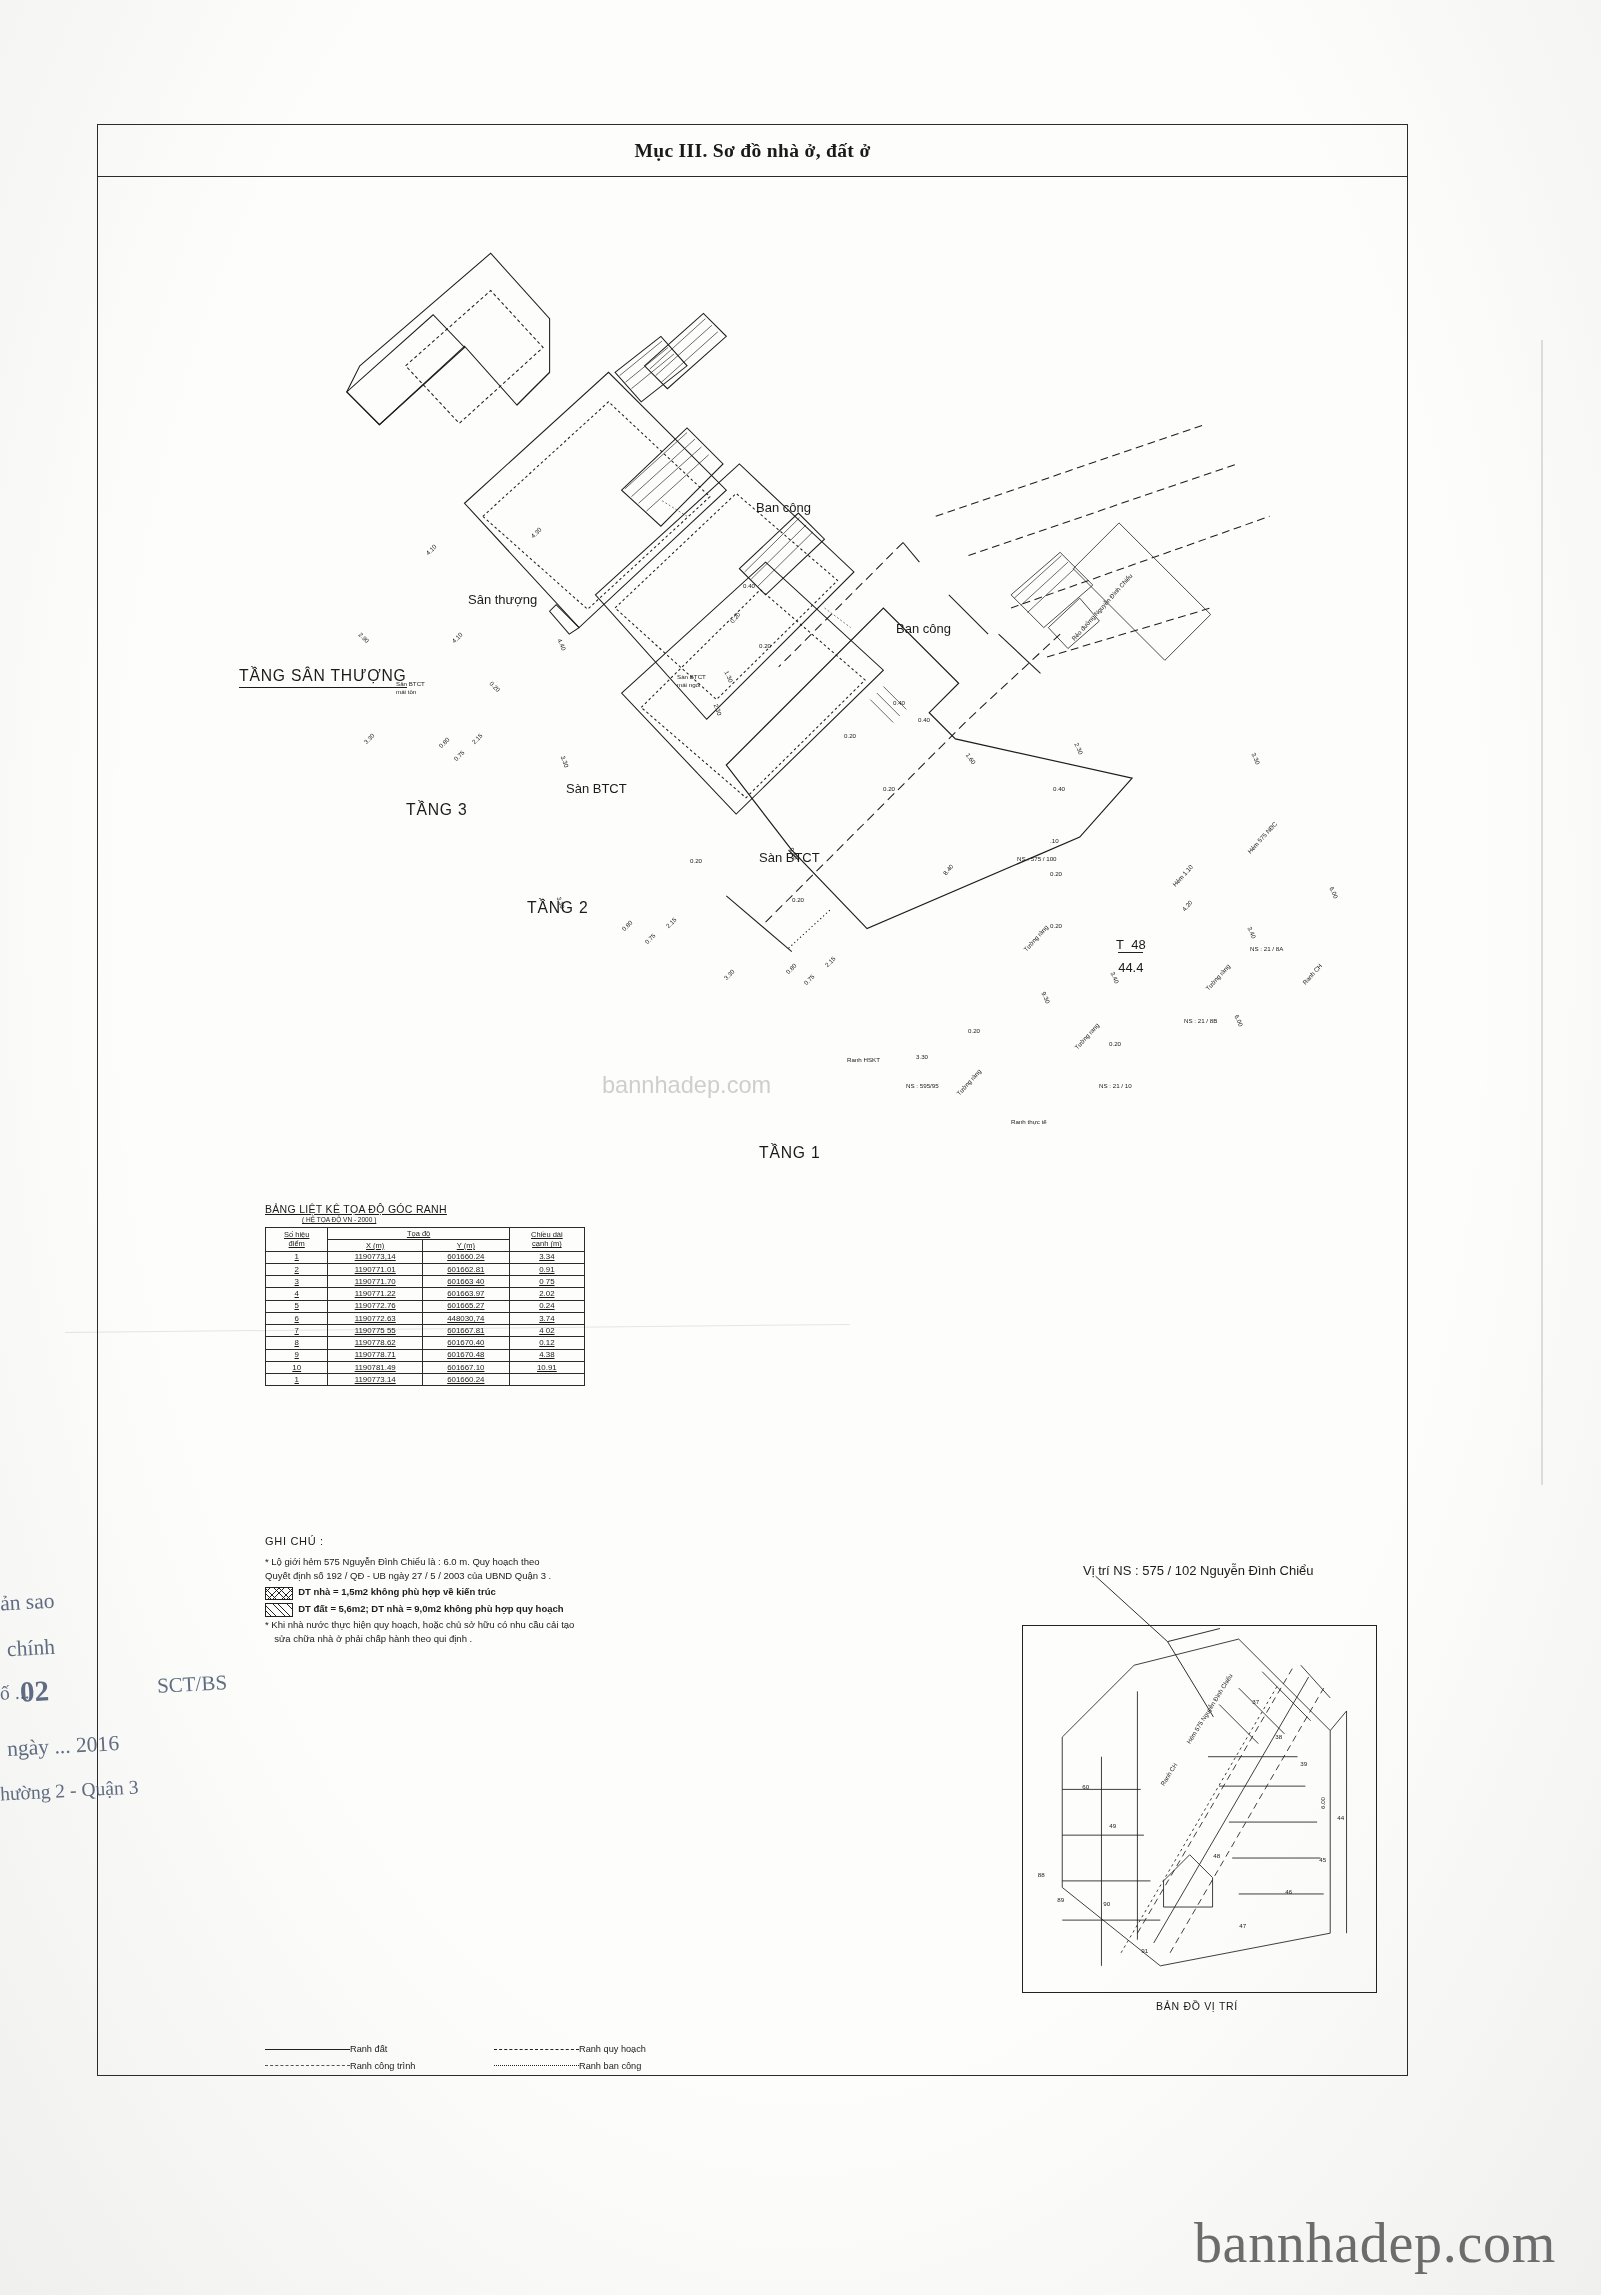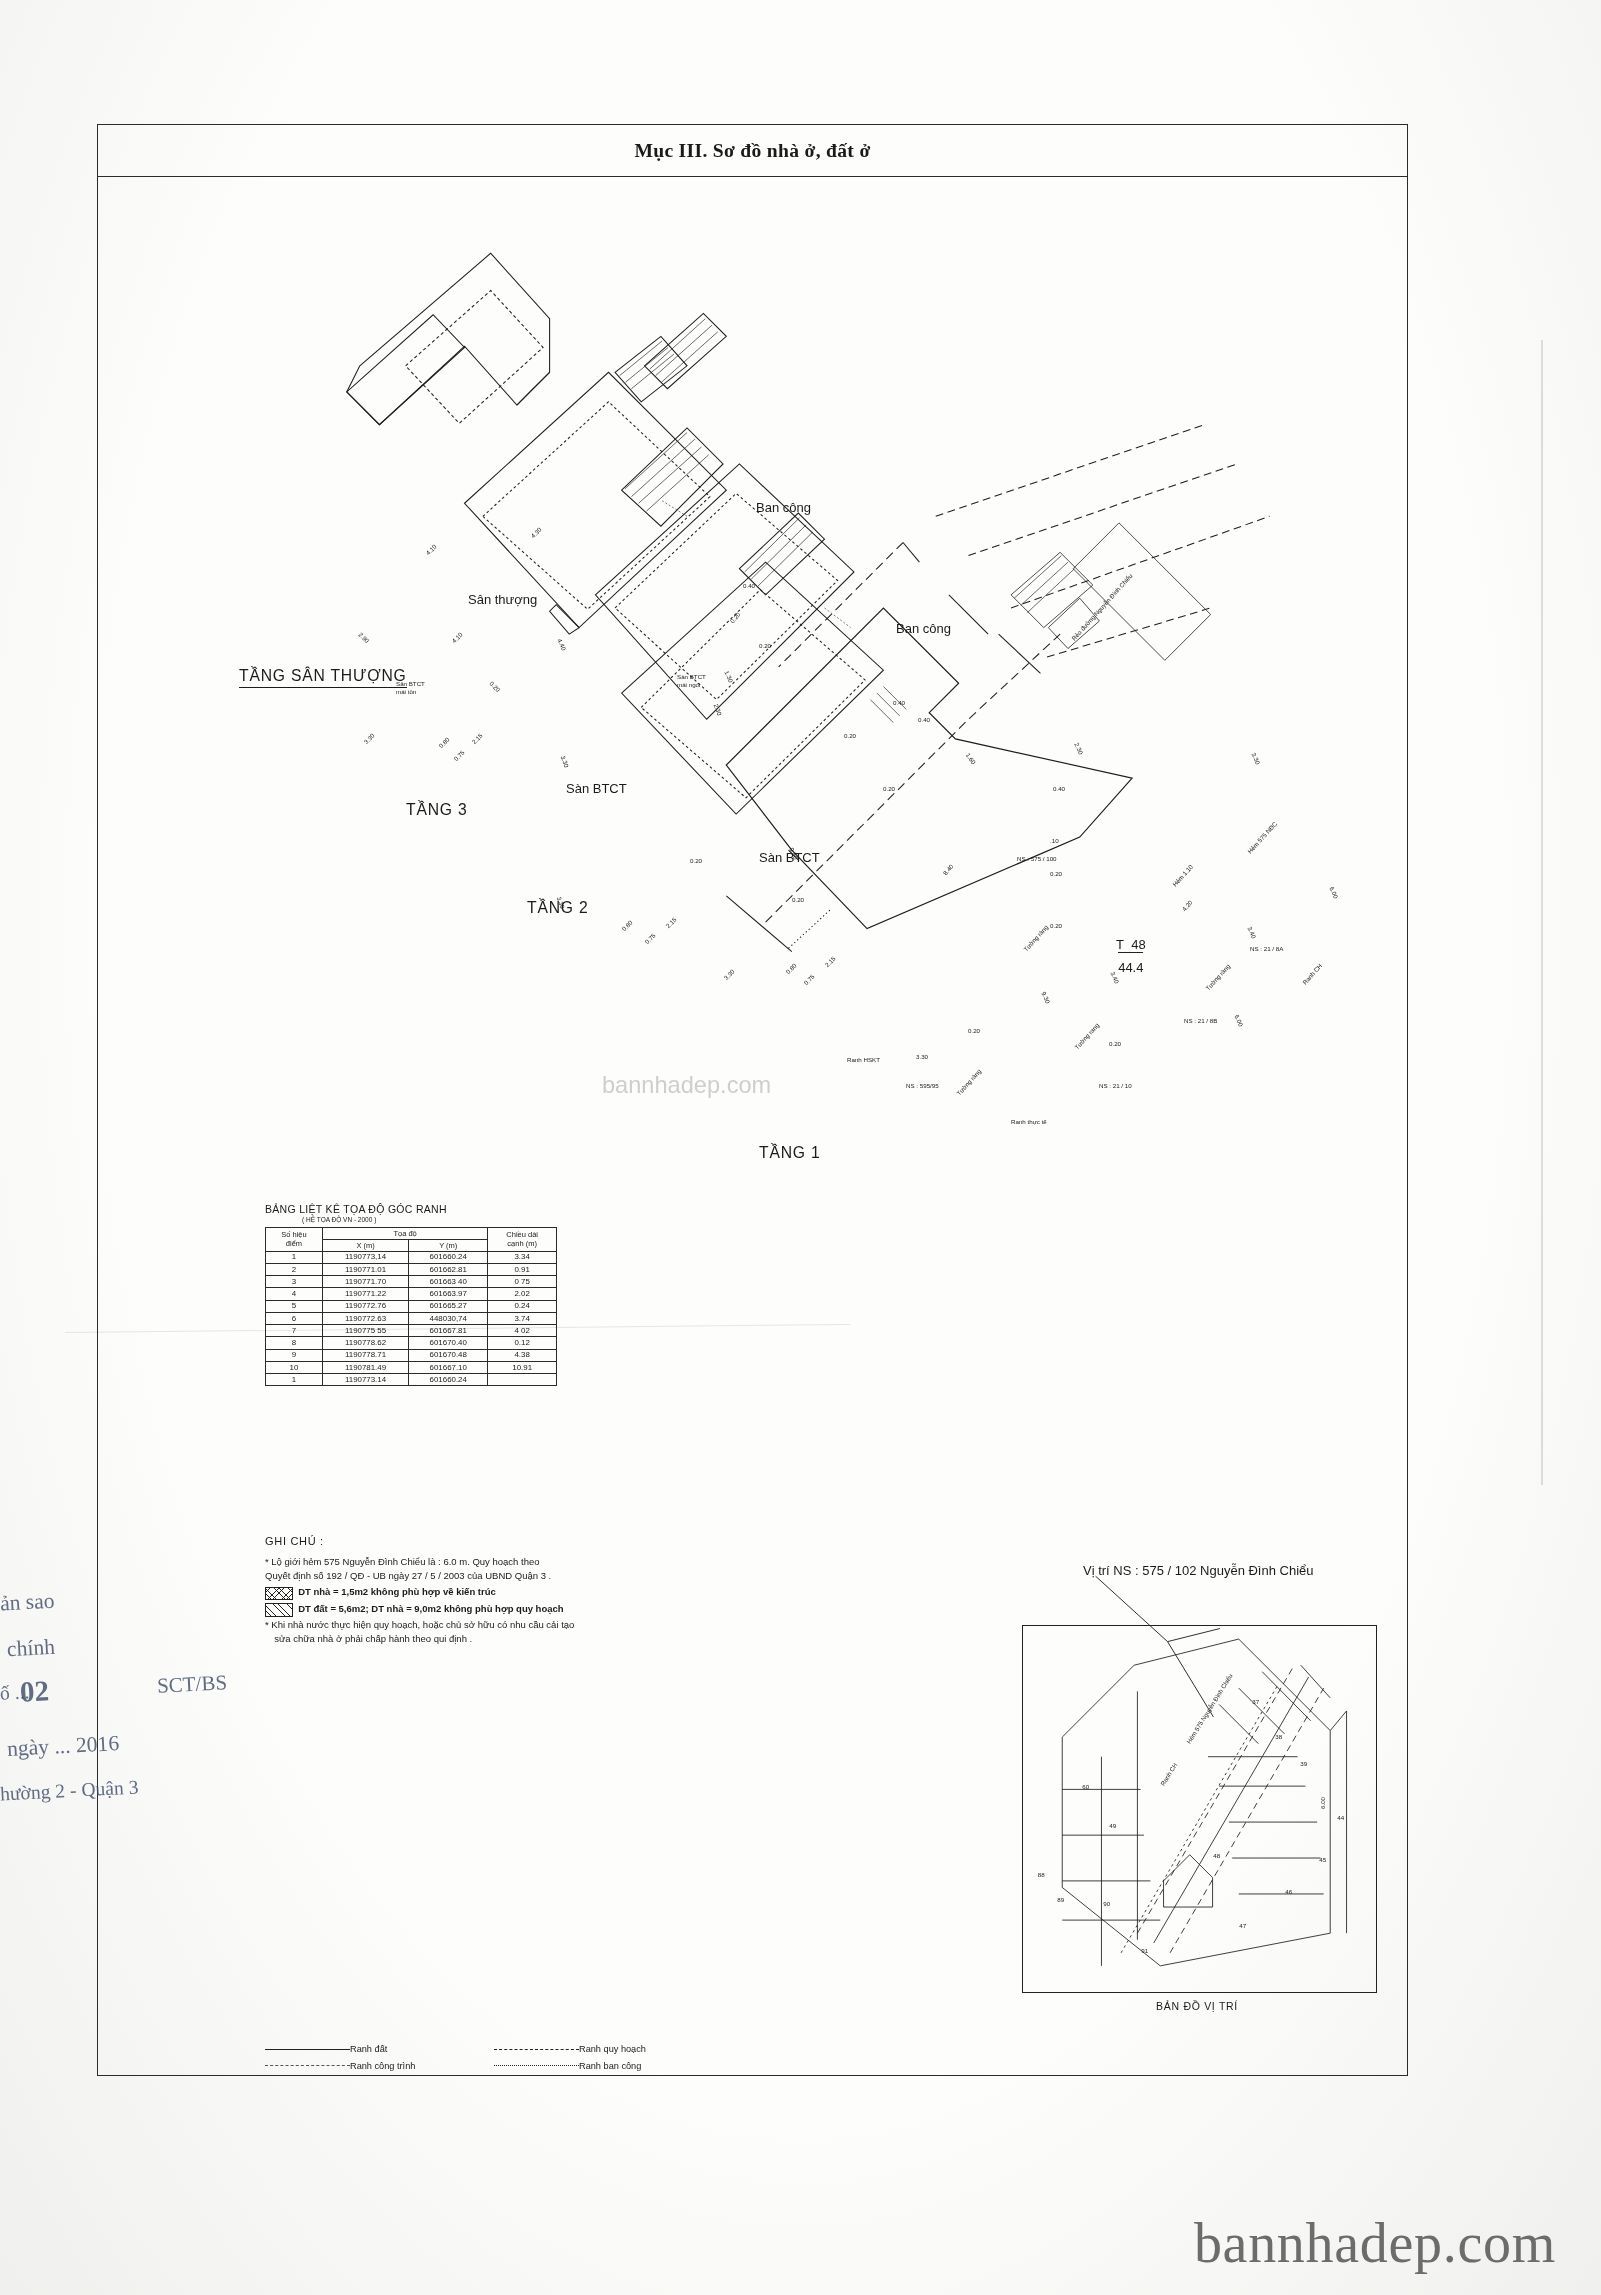--- a/index.html
+++ b/index.html
@@ -78,34 +78,35 @@
     border-bottom: 1.3px solid #1b1b1b;
     padding-bottom: 2px;
   }
 
   
   .coord-table {
     position: absolute;
     left: 167px;
     top: 1027px;
     width: 314px;
+    text-decoration: underline;
   }
   .coord-title {
     font-size: 10.5px;
     letter-spacing: 0.3px;
     margin-bottom: 1.3px;
   }
   .coord-sub {
     font-size: 6.5px;
     margin-bottom: 3.9px;
     margin-left: 37px;
   }
   table.ct {
     border-collapse: collapse;
-    width: 292px;
+    width: 320px;
     font-size: 7.9px;
   }
   table.ct th, table.ct td {
     border: 0.7px solid #2b2b2b;
     padding: 0.7px 2px;
     text-align: center;
     font-weight: normal;
     line-height: 1.25;
   }
   table.ct th { font-size: 7.5px; }

